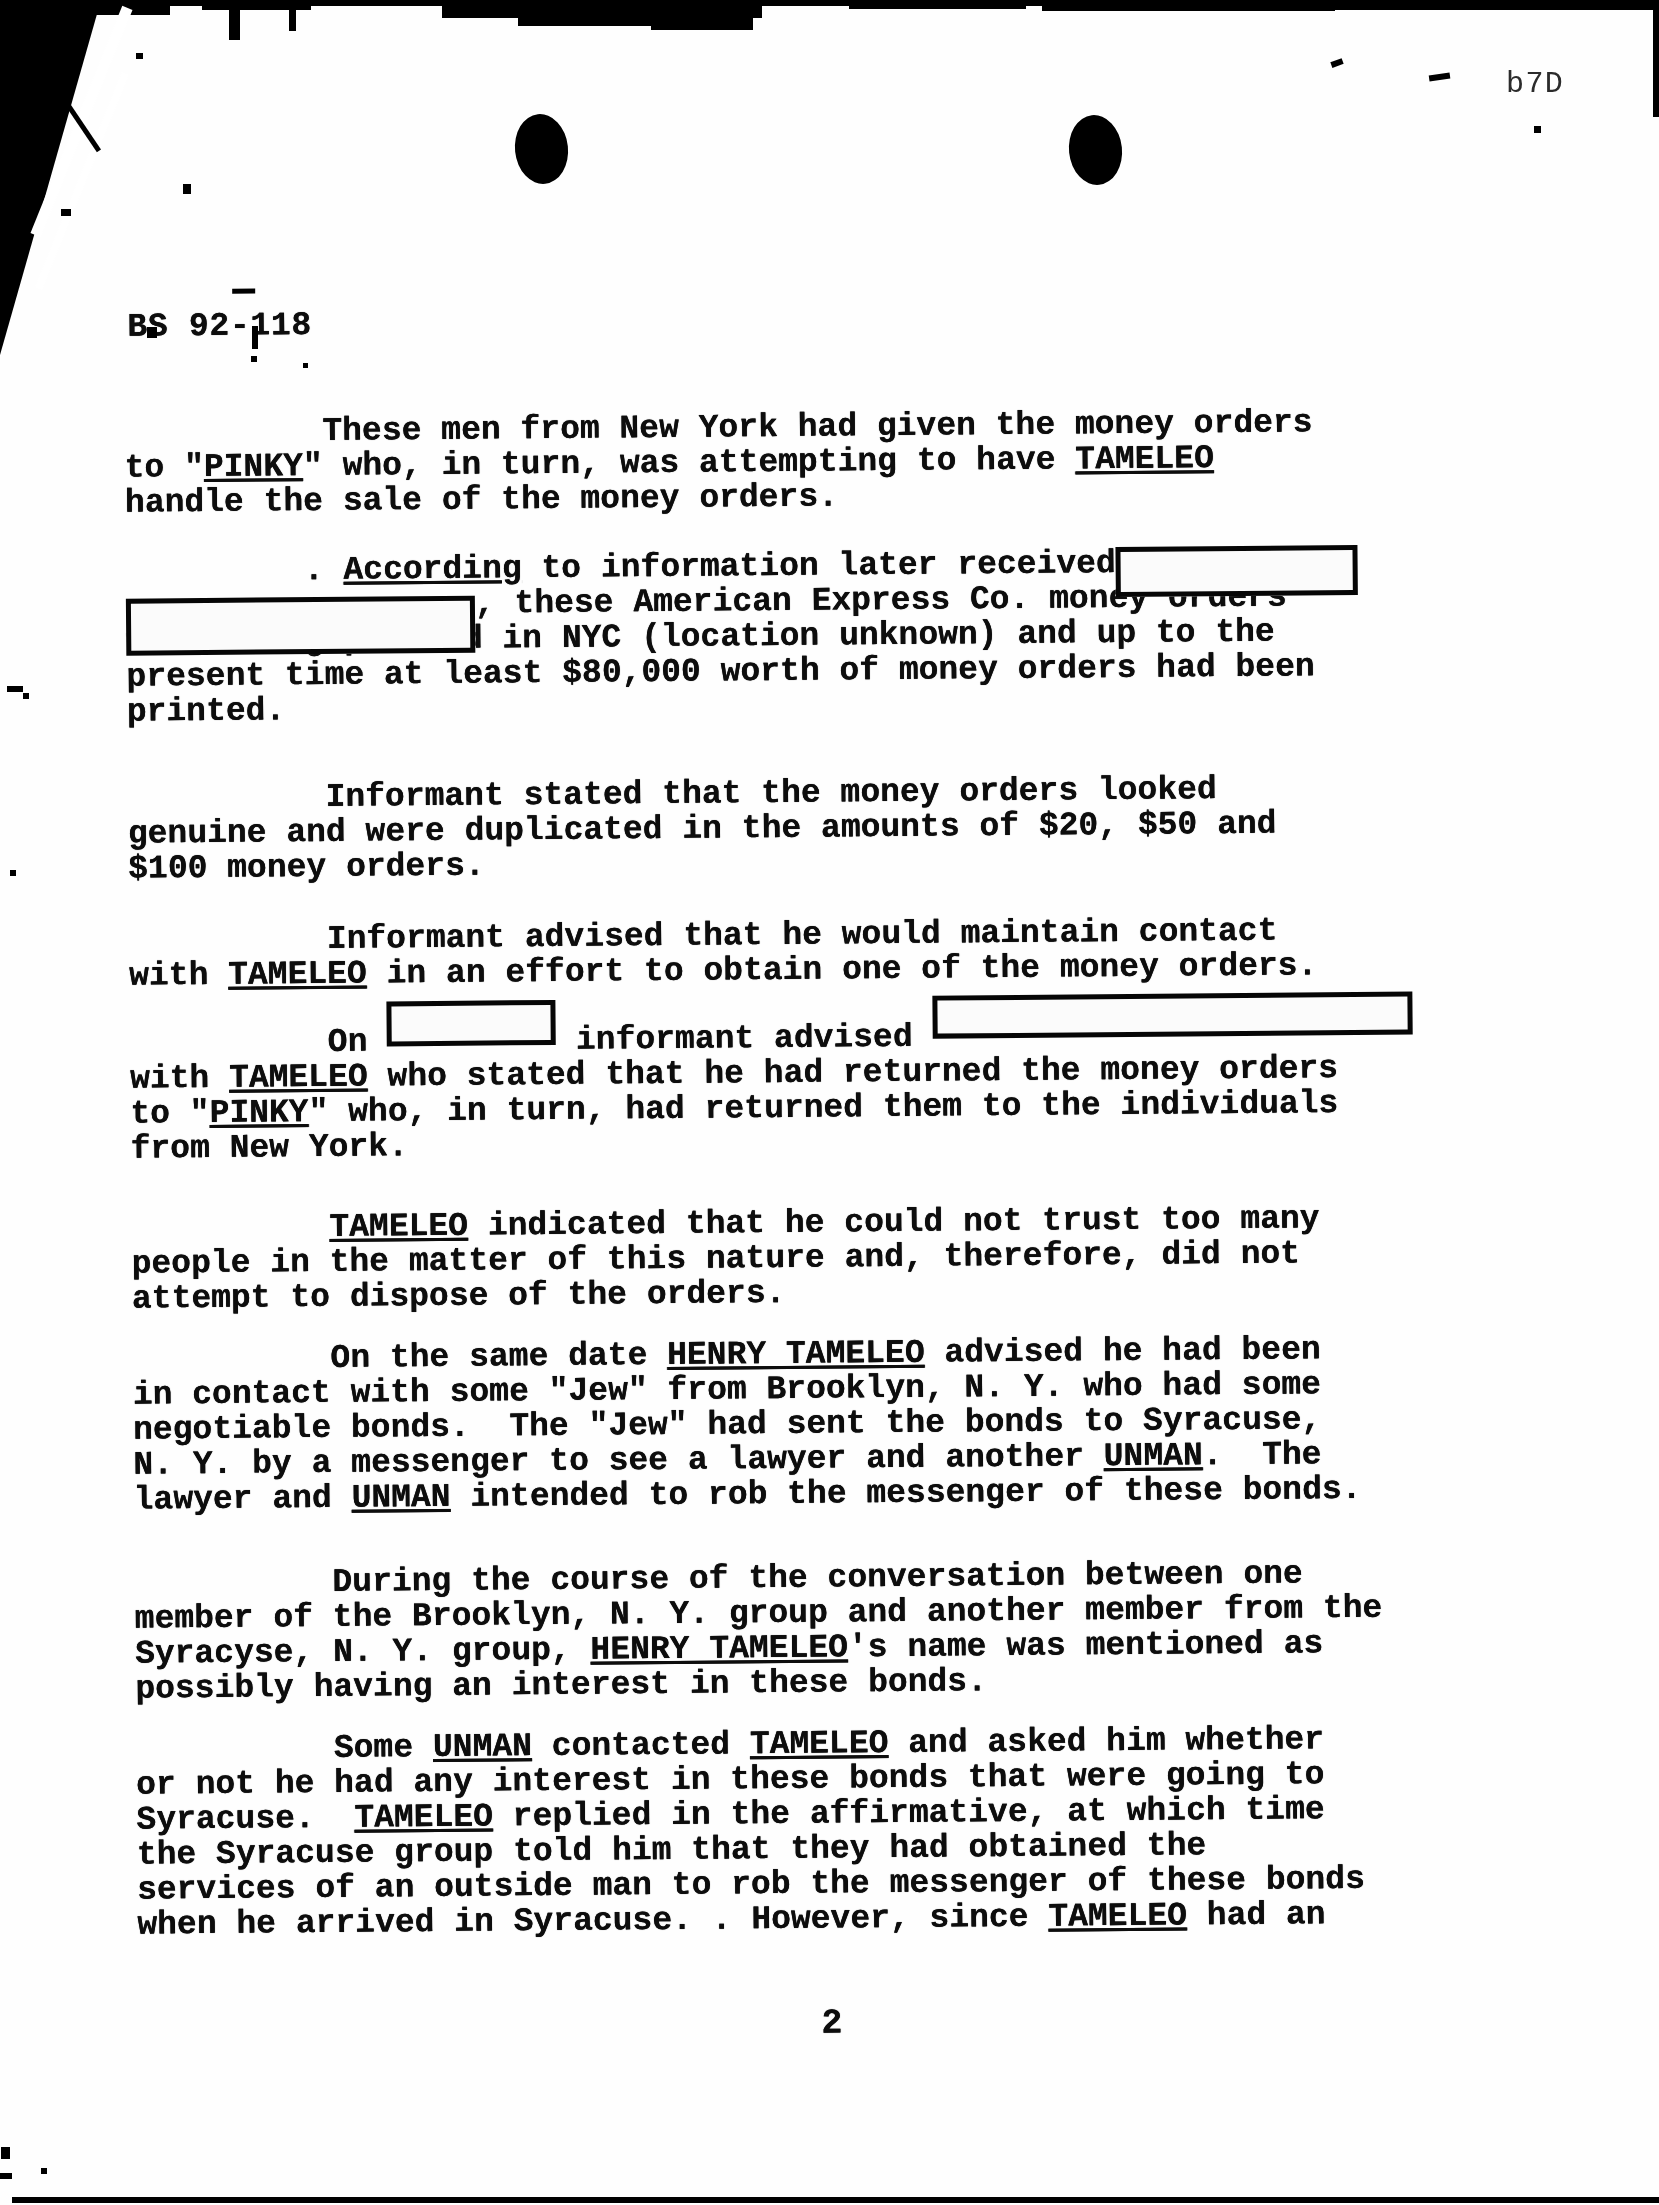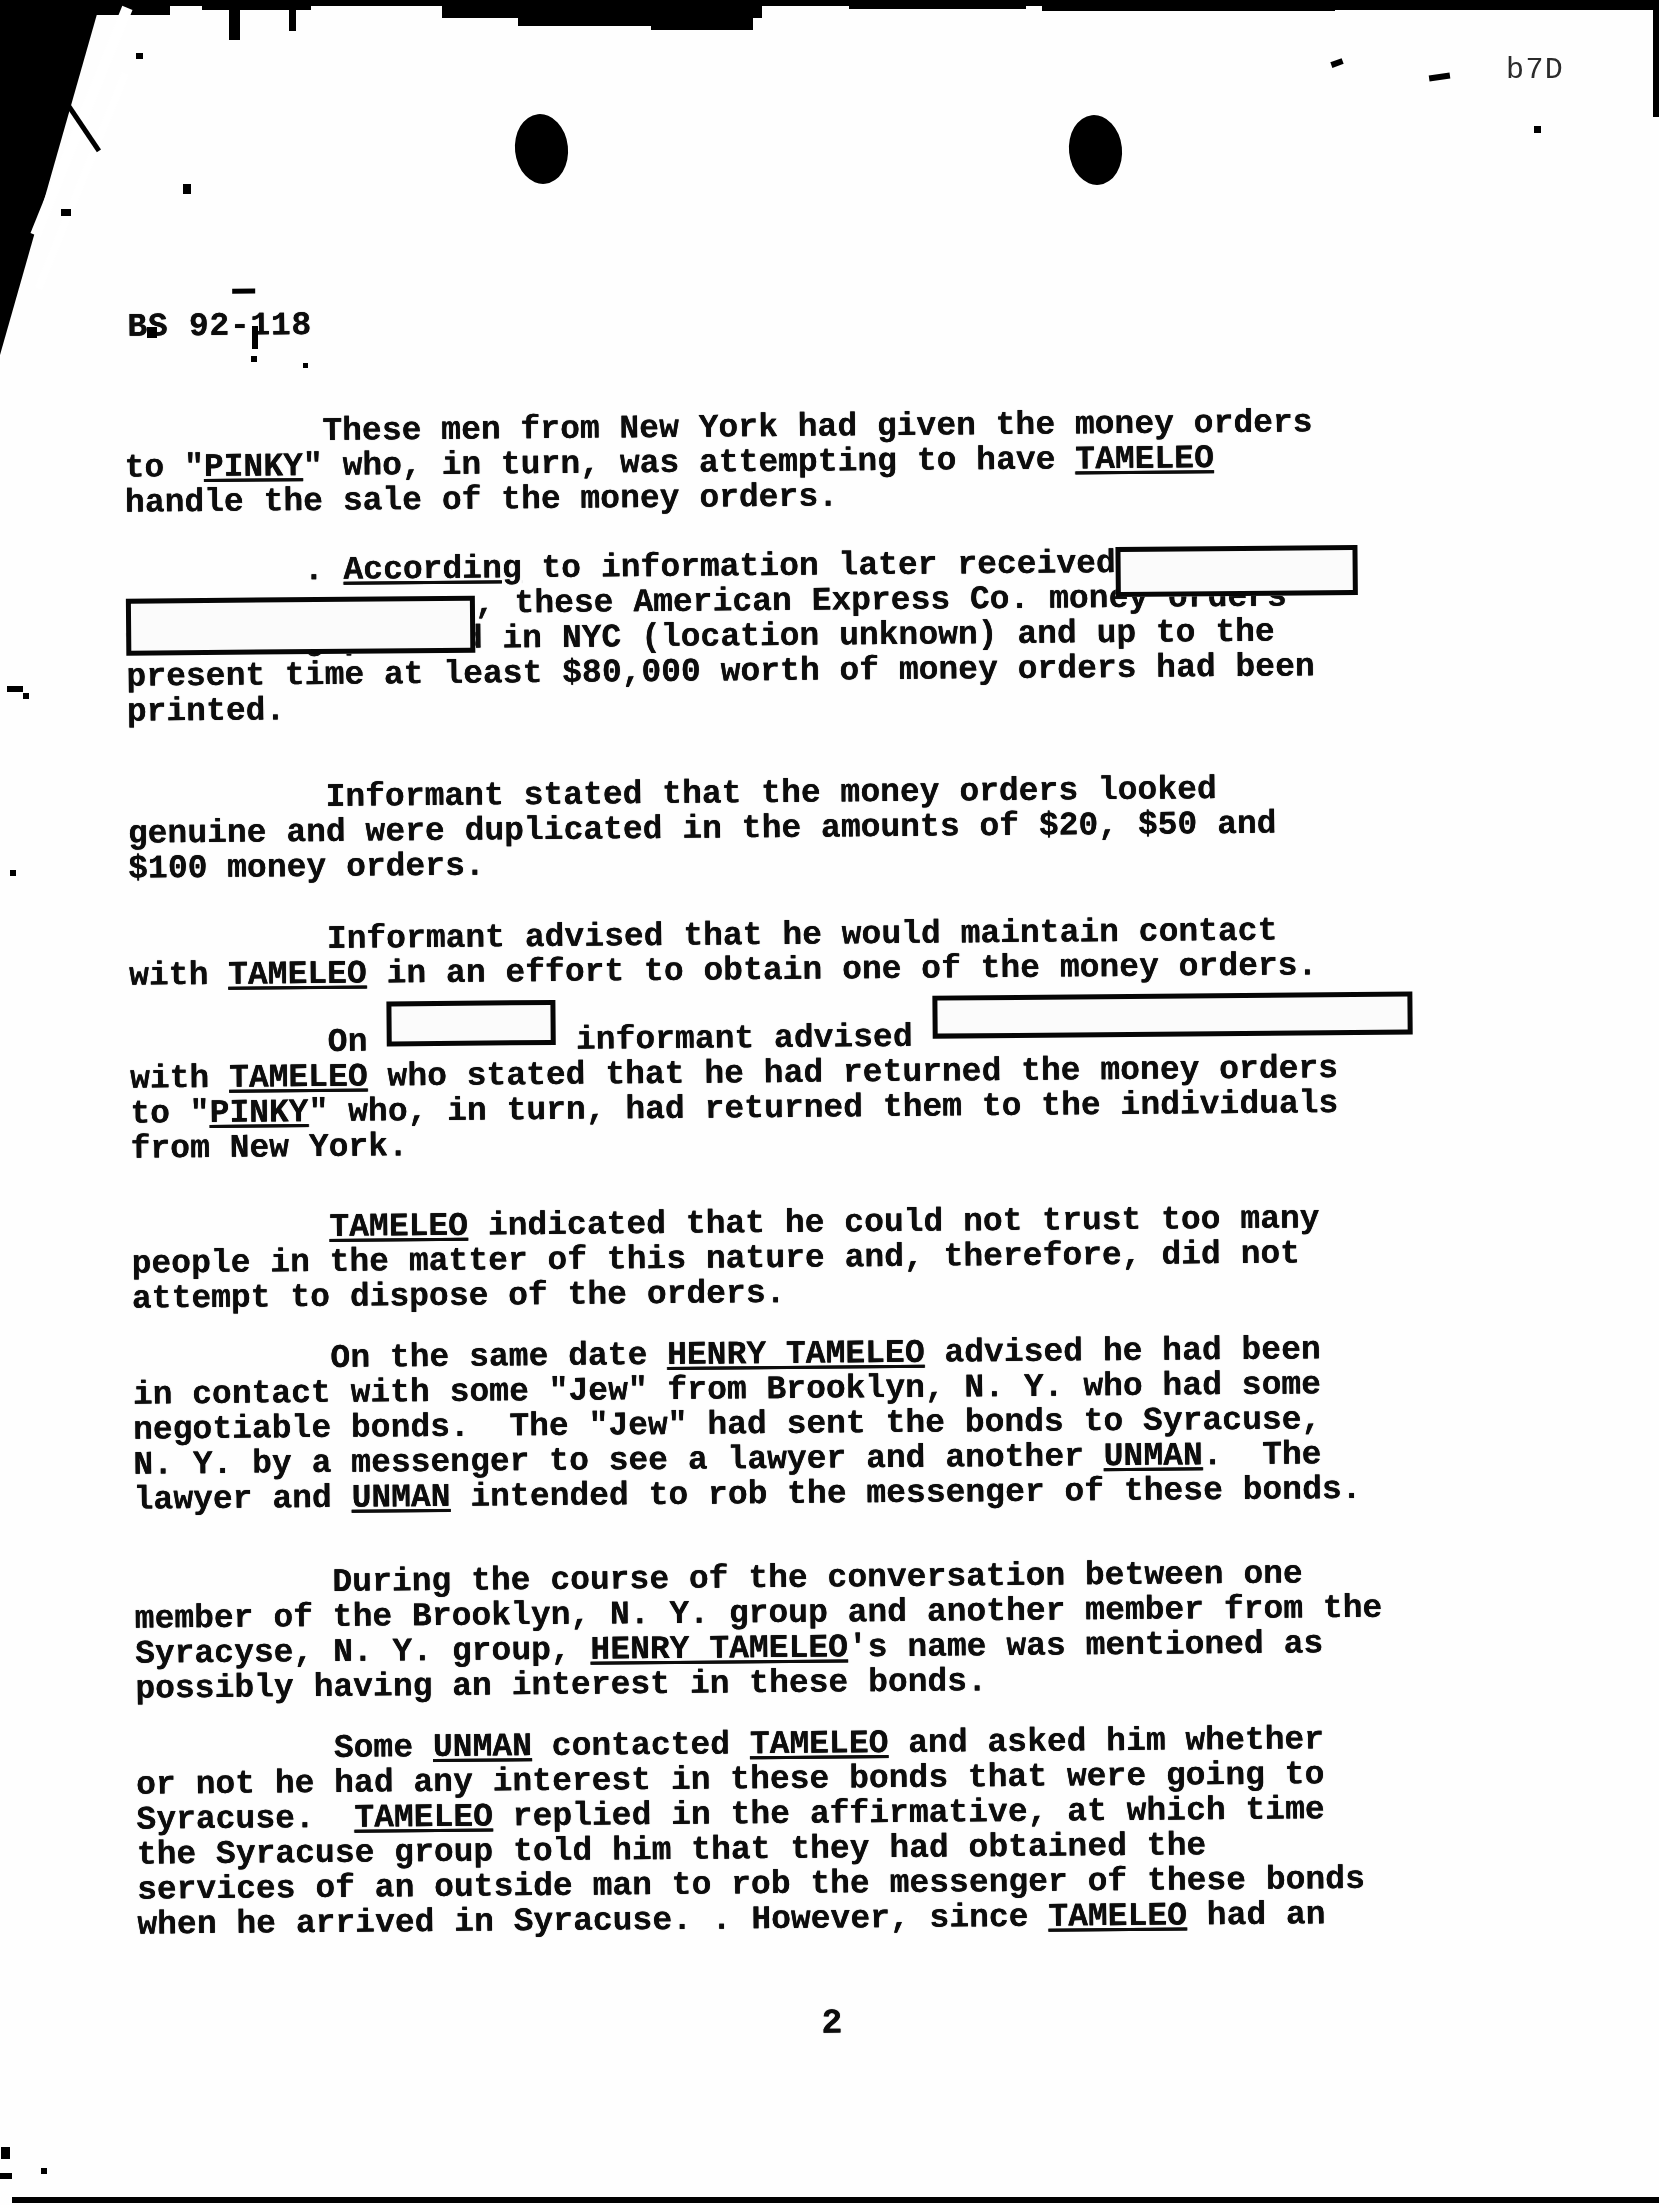--- a/index.html
+++ b/index.html
@@ -11,21 +11,21 @@
   .typed{
     position:absolute;left:0;top:0;width:1660px;height:2205px;
     transform:rotate(-0.5deg);transform-origin:205px 614px;
   }
   .fileno{
     position:absolute;left:130px;top:308px;
     font-size:33px;font-weight:700;letter-spacing:0.7px;white-space:pre;
     text-shadow:0 0 0.7px #000;
   }
   .marking{
-    position:absolute;left:1506px;top:53px;
+    position:absolute;left:1506px;top:67px;
     font-size:30px;font-weight:400;color:#2b2b2b;letter-spacing:1.4px;
   }
   .pagenum{
     position:absolute;left:809px;top:2009px;
     font-size:35px;font-weight:700;text-shadow:0 0 0.7px #000;
   }
   .para{position:absolute;left:126px;width:1473px;}
   .tline{height:35px;line-height:35px;white-space:pre;
     font-size:33px;font-weight:700;text-shadow:0 0 0.7px #000;}
   .uline{text-decoration:underline;text-decoration-thickness:2.7px;text-underline-offset:3.4px;}

